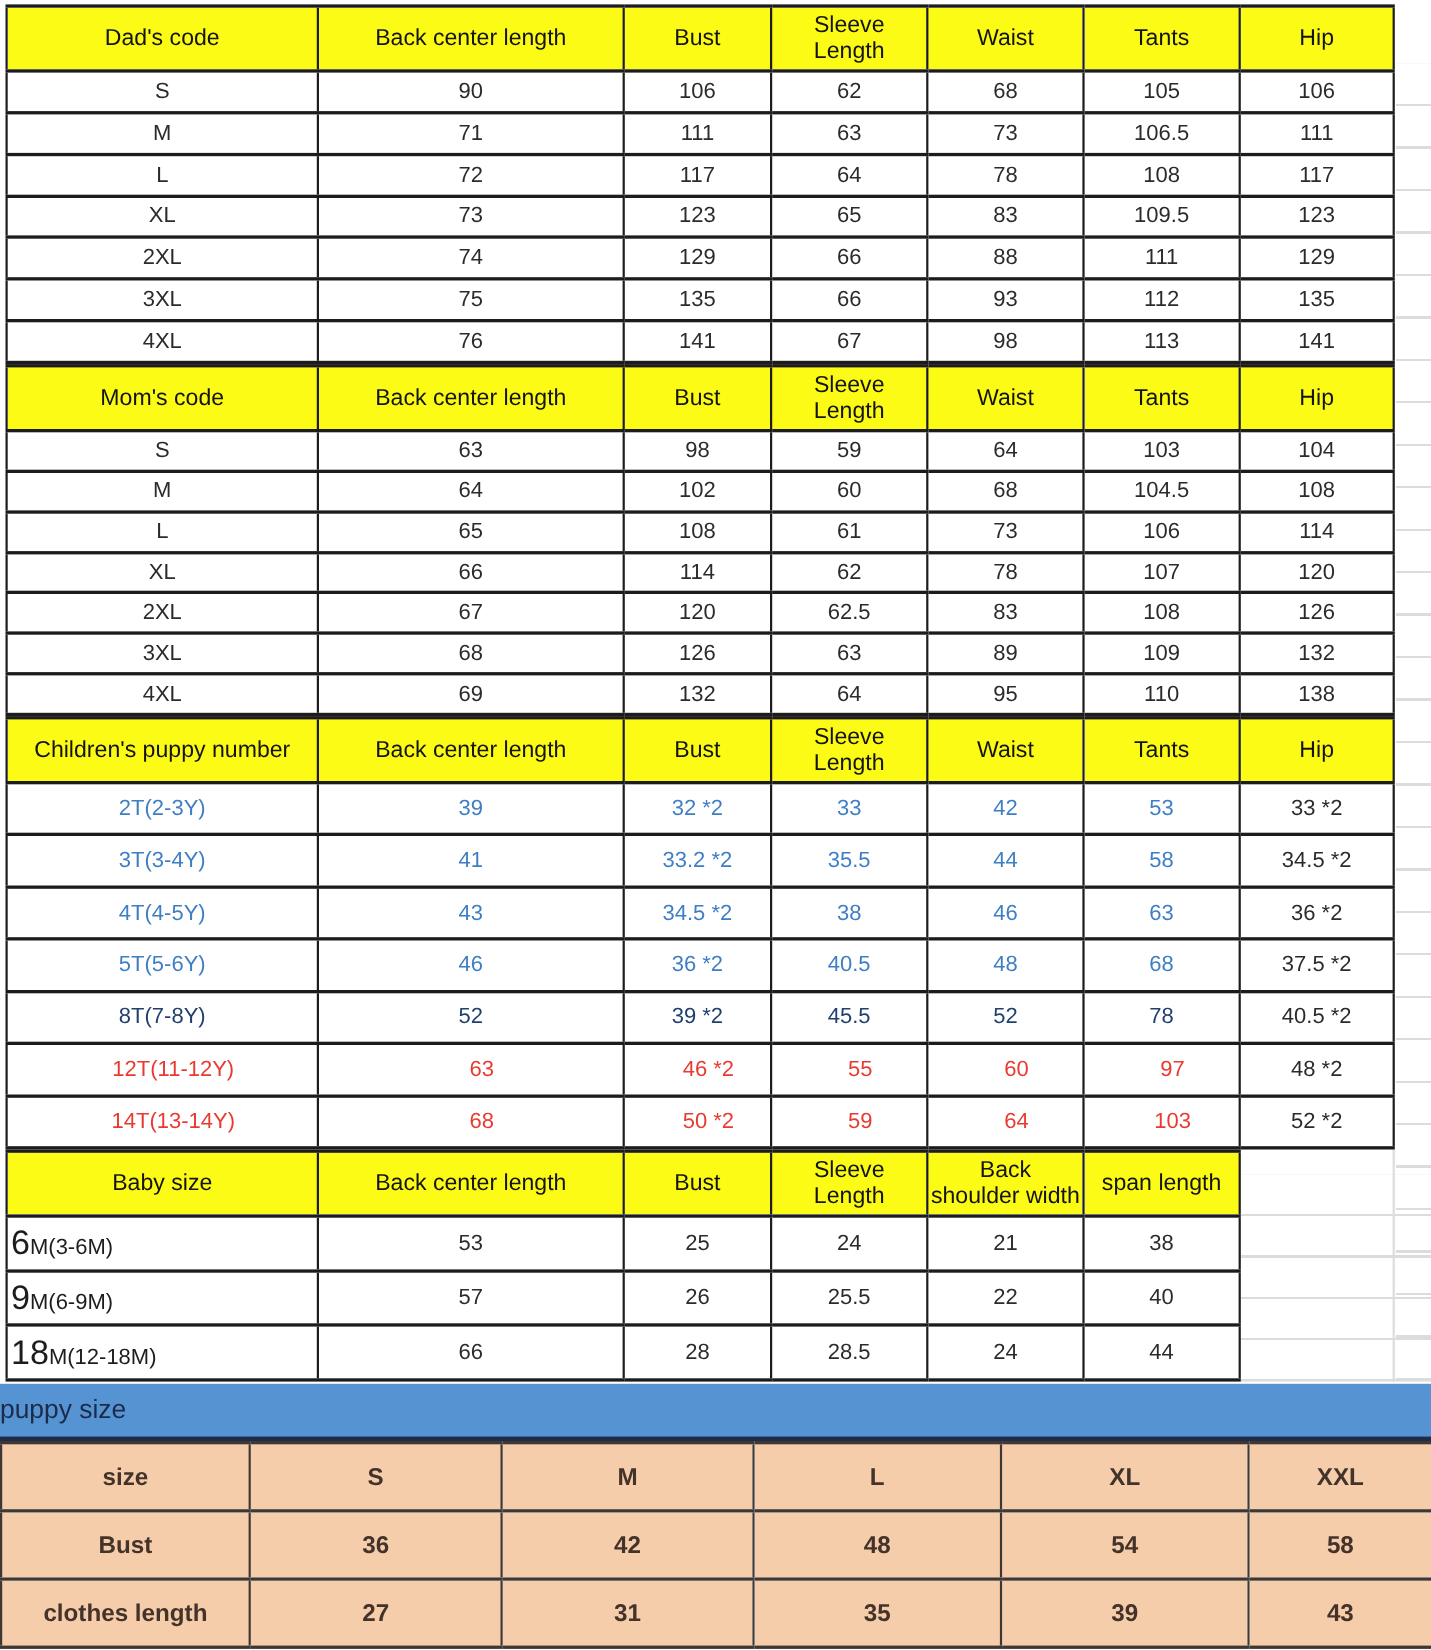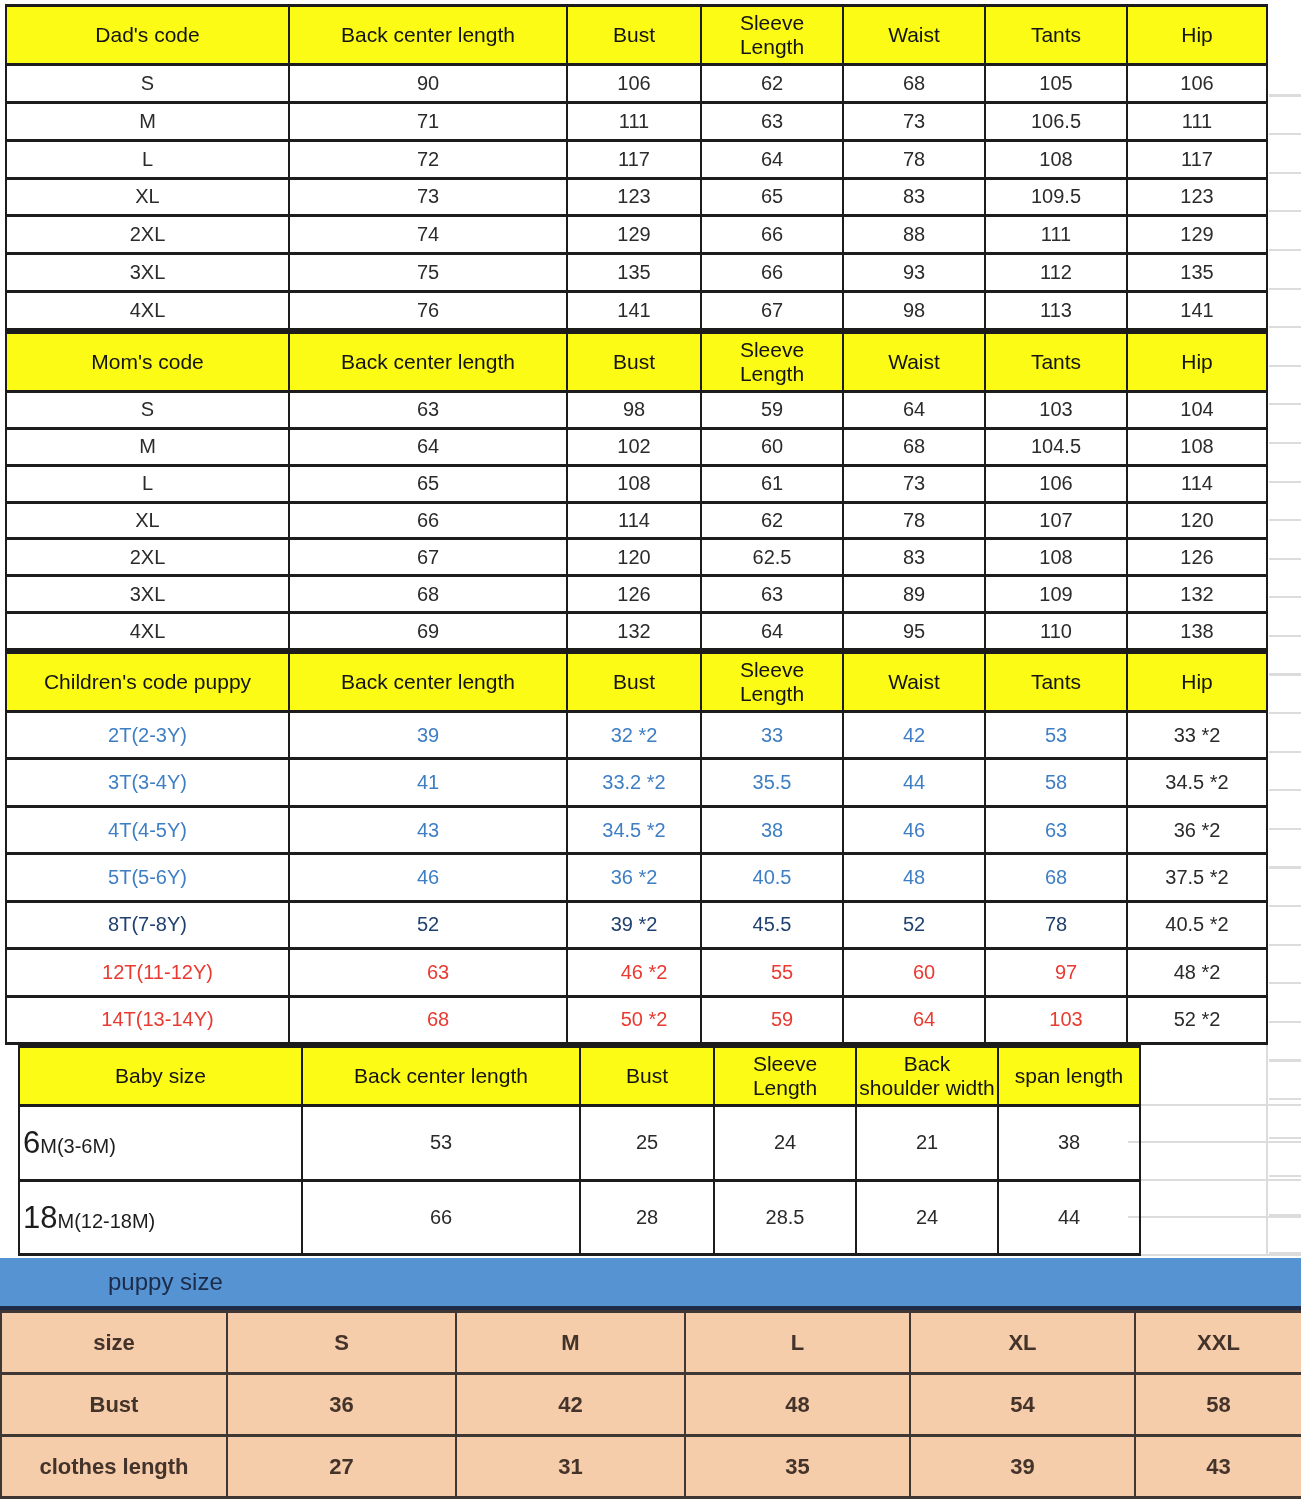--- a/index.html
+++ b/index.html
@@ -19,21 +19,21 @@
     background:var(--header-yellow,#fbfb16);
     font-weight:normal;font-size:21px;color:#141414;
     white-space:pre-line;line-height:1.15;
   }
   td{font-size:20px;color:#3a3a3a;}
   thead th{height:56px;}
 
   .t-dad{left:5px;top:4px;width:1261px;height:327px;}
   .t-mom{left:5px;top:331px;width:1261px;height:320px;}
   .t-children{left:5px;top:651px;width:1261px;height:394px;}
-  .t-baby{left:18px;top:1045px;width:1121px;height:211px;}
+  .t-baby{left:5px;top:1045px;width:1121px;height:211px;}
   .t-puppy{left:0px;top:1310px;width:1301px;height:188px;}
 
   .c-blue{color:var(--child-blue,#3e7ec4);}
   .c-navy{color:var(--child-navy,#20406f);margin-left:34px;}
   .c-red{color:var(--child-red,#e93a31);padding-left:20px;}
   .c-dark{color:#2b2b2b;}
 
   .t-baby td.baby-label{
     text-align:left;padding-left:3px;color:#1d1d1d;white-space:nowrap;
   }
@@ -41,21 +41,21 @@
   .baby-label .rest{font-size:20px;}
 
   .banner{
     position:absolute;left:0px;top:1258px;width:1301px;height:48px;
     background:var(--band-blue,#5593d2);
     border-bottom:4px solid #1e2c49;
     box-sizing:content-box;
     display:flex;align-items:center;
     font-size:24px;color:#1c2b49;
   }
-  .banner span{padding-left:108px;}
+  .banner span{}
 
   .t-puppy th,.t-puppy td{
     background:var(--puppy-peach,#f6cdab);
     border:2px solid #3f3733;
     border-top-width:3px;border-bottom-width:3px;
     color:#43332a;font-weight:600;font-size:22px;
   }
   .t-puppy tr{height:62px;}
   .t-puppy td.rowlab{font-weight:600;margin-left:32px;}
 
@@ -265,21 +265,21 @@
       <col style="width: 283px;">
       <col style="width: 278px;">
       <col style="width: 134px;">
       <col style="width: 142px;">
       <col style="width: 142px;">
       <col style="width: 142px;">
       <col style="width: 140px;">
     </colgroup>
     <thead>
       <tr>
-        <th>Children's code puppy</th>
+        <th>Children's puppy number</th>
         <th>Back center length</th>
         <th>Bust</th>
         <th>Sleeve
 Length</th>
         <th>Waist</th>
         <th>Tants</th>
         <th>Hip</th>
       </tr>
     </thead>
     <tbody>
@@ -370,20 +370,28 @@
       </tr>
     </thead>
     <tbody>
       <tr>
         <td class="baby-label"><span class="big">6</span><span class="rest">M(3-6M)</span></td>
         <td class="c-dark">53</td>
         <td class="c-dark">25</td>
         <td class="c-dark">24</td>
         <td class="c-dark">21</td>
         <td class="c-dark">38</td>
+      </tr>
+      <tr>
+        <td class="baby-label"><span class="big">9</span><span class="rest">M(6-9M)</span></td>
+        <td class="c-dark">57</td>
+        <td class="c-dark">26</td>
+        <td class="c-dark">25.5</td>
+        <td class="c-dark">22</td>
+        <td class="c-dark">40</td>
       </tr>
       <tr>
         <td class="baby-label"><span class="big">18</span><span class="rest">M(12-18M)</span></td>
         <td class="c-dark">66</td>
         <td class="c-dark">28</td>
         <td class="c-dark">28.5</td>
         <td class="c-dark">24</td>
         <td class="c-dark">44</td>
       </tr>
     </tbody>

